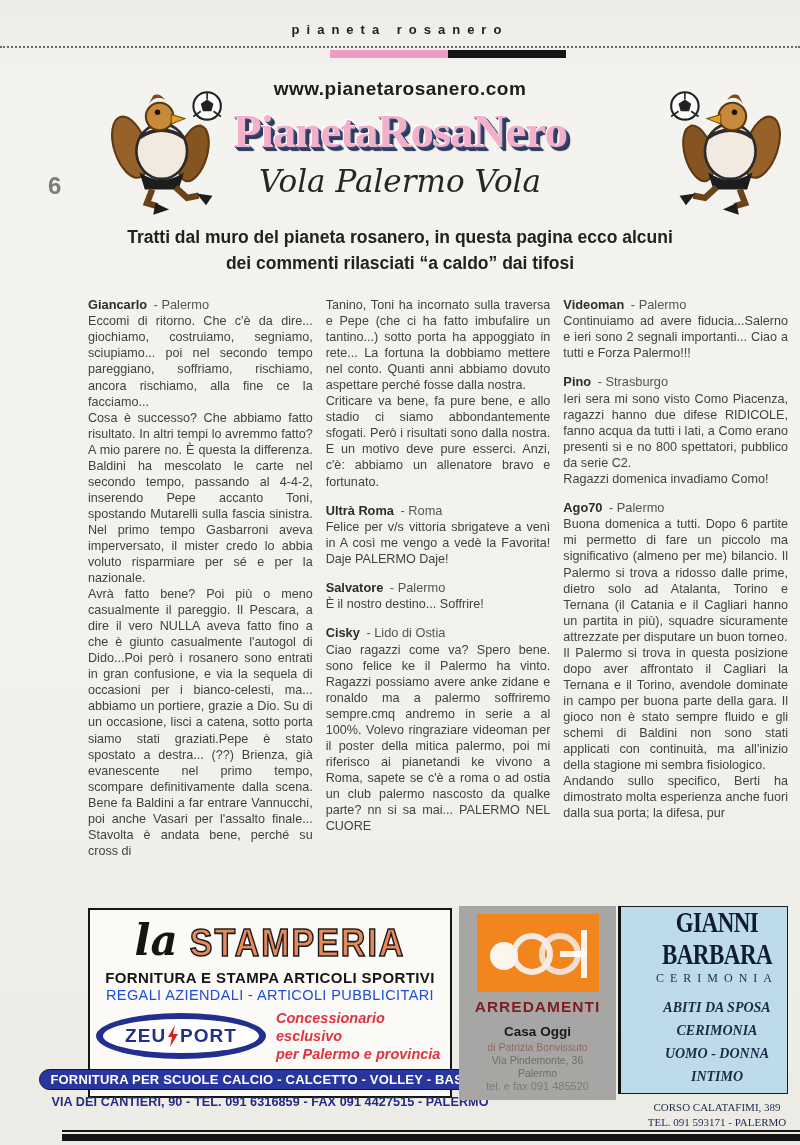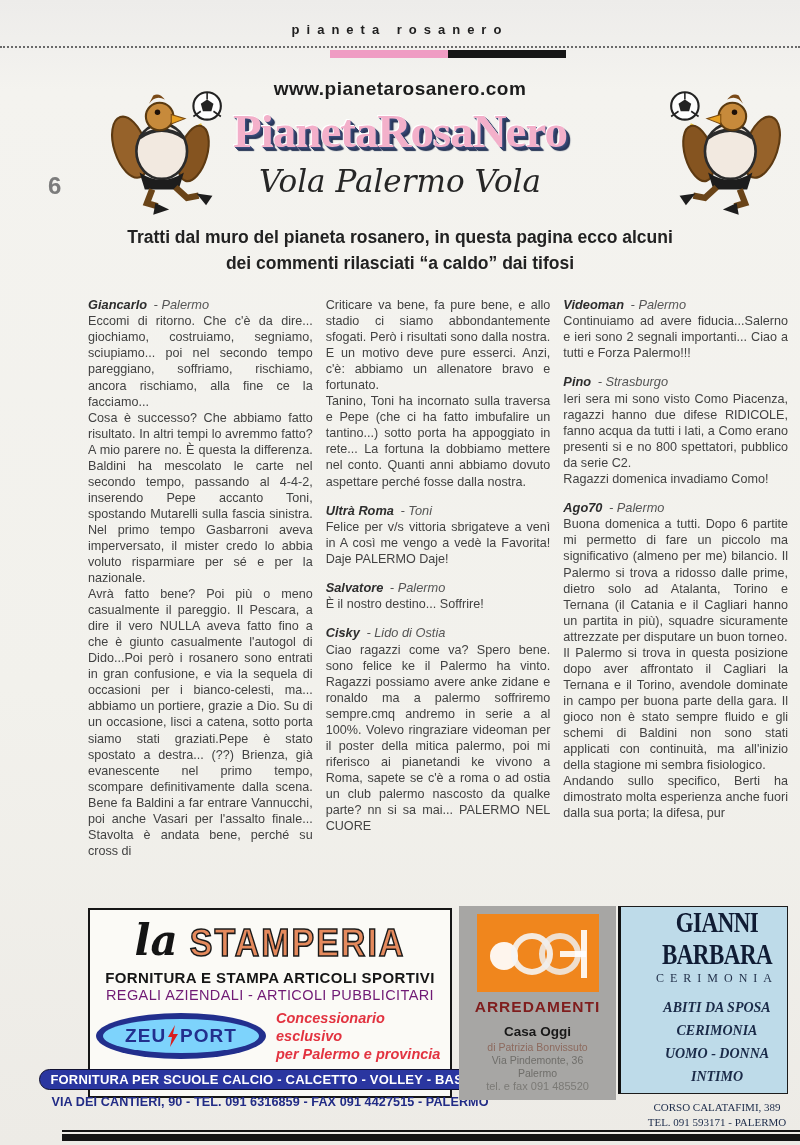--- a/index.html
+++ b/index.html
@@ -25,40 +25,40 @@
            font-family:"DejaVu Serif",serif;font-style:italic;font-size:31px;color:#262626;}
   .mascot{position:absolute;top:88px;width:130px;height:132px;}
   .mascot.left{left:102px;}
   .mascot.right{left:660px;transform:scaleX(-1);}
   
   .intro{position:absolute;top:224px;left:70px;width:660px;text-align:center;
          font-size:17.5px;font-weight:bold;color:#222;line-height:1.5;}
   
   .columns{position:absolute;top:297px;left:88px;width:700px;height:608px;display:flex;gap:13px;overflow:hidden;}
   .col{width:225px;font-size:12.6px;line-height:1.275;text-align:justify;color:#424242;}
-  .entry-head{margin-top:13px;font-size:12.8px;color:#555;font-style:italic;}
+  .entry-head{margin-top:13px;font-size:12.8px;color:#555;}
   .entry-head.first{margin-top:0;}
   .entry-name{font-weight:bold;color:#2d2d2d;}
   .entry-loc{margin-left:3px;}
   .col p{margin:0;}
   
   .ads{position:absolute;top:906px;left:0;width:800px;height:196px;}
   .ad-stamperia{position:absolute;left:88px;top:2px;width:364px;height:190px;
                 background:#fbfaf6;border:2px solid #161616;box-sizing:border-box;
                 display:flex;flex-direction:column;align-items:center;padding:4px 6px;}
   .stamp-logo{display:flex;align-items:baseline;gap:12px;margin-top:2px;}
   .stamp-la{font-family:"DejaVu Serif",serif;font-style:italic;font-weight:bold;font-size:42px;color:#141414;}
   .stamp-main{font-weight:bold;font-size:34px;color:#e58a5d;letter-spacing:2px;
               -webkit-text-stroke:1.4px #1a1a1a;transform:scaleY(1.12);}
   .stamp-l1{font-size:15px;font-weight:bold;color:#161616;margin-top:4px;letter-spacing:.4px;}
-  .stamp-l2{font-size:14.5px;color:#701a75;margin-top:1px;letter-spacing:.4px;}
+  .stamp-l2{font-size:14.5px;color:#1d4ed8;margin-top:1px;letter-spacing:.4px;}
   .zeus-row{display:flex;align-items:center;gap:10px;margin-top:6px;width:100%;justify-content:center;}
   .zeus-oval{width:170px;height:46px;background:#222f8d;border-radius:50%;
              display:flex;align-items:center;justify-content:center;flex:0 0 auto;}
-  .zeus-inner{width:156px;height:34px;background:#7dd3fc;border-radius:50%;
+  .zeus-inner{width:156px;height:34px;background:#ffffff;border-radius:50%;
               display:flex;align-items:center;justify-content:center;gap:1px;
               font-weight:bold;font-size:19px;color:#222f8d;letter-spacing:1px;}
   .zeus-claim{color:#e23340;font-style:italic;font-weight:bold;font-size:14.5px;line-height:1.25;text-align:left;}
   .stamp-pill{margin-top:6px;background:#2a36a0;border:1.5px solid #101030;border-radius:14px;
               color:#ffffff;font-weight:bold;font-size:13px;padding:2px 10px;letter-spacing:.2px;white-space:nowrap;}
   .stamp-addr{margin-top:5px;color:#222c86;font-weight:bold;font-size:12.6px;letter-spacing:.1px;white-space:nowrap;}
   .ad-ccd{position:absolute;left:459px;top:0;width:157px;height:194px;background:#a7a6a4;
           box-sizing:border-box;display:flex;flex-direction:column;align-items:center;padding:8px 10px 6px;}
   .ccd-orange{width:122px;height:96px;background:#f0861d;display:flex;align-items:center;justify-content:center;}
   .ccd-band{margin-top:6px;font-size:15.5px;font-weight:bold;color:#7f1d1d;letter-spacing:1px;}
@@ -157,25 +157,25 @@
       <div class="entry-head first">
         <span class="entry-name">Giancarlo</span>
         <span class="entry-loc">- Palermo</span>
       </div>
       <p>Eccomi di ritorno. Che c'è da dire... giochiamo, costruiamo, segniamo, sciupiamo... poi nel secondo tempo pareggiano, soffriamo, rischiamo, ancora rischiamo, alla fine ce la facciamo...</p>
       <p>Cosa è successo? Che abbiamo fatto risultato. In altri tempi lo avremmo fatto?  A mio parere no. È questa la differenza. Baldini ha mescolato le carte nel secondo tempo, passando al 4-4-2, inserendo Pepe accanto Toni, spostando Mutarelli sulla fascia sinistra. Nel primo tempo Gasbarroni aveva imperversato, il mister credo lo abbia voluto risparmiare per sé e per la nazionale.</p>
       <p>Avrà fatto bene? Poi più o meno casualmente il pareggio. Il Pescara, a dire il vero NULLA aveva fatto fino a che è giunto casualmente l'autogol di Dido...Poi però i rosanero sono entrati in gran confusione, e via la sequela di occasioni per i bianco-celesti, ma... abbiamo un portiere, grazie a Dio. Su di un occasione, lisci a catena, sotto porta siamo stati graziati.Pepe è stato spostato a destra... (??) Brienza, già evanescente nel primo tempo, scompare definitivamente dalla scena. Bene fa Baldini a far entrare Vannucchi, poi anche Vasari per l'assalto finale... Stavolta è andata bene, perché su cross di</p>
     </div>
 
     <div class="col">
+      <p>Tanino, Toni ha incornato sulla traversa e Pepe (che ci ha fatto imbufalire un tantino...) sotto porta ha appoggiato in rete... La fortuna la dobbiamo mettere nel conto. Quanti anni abbiamo dovuto aspettare perché fosse dalla nostra.</p>
       <p>Criticare va bene, fa pure bene, e allo stadio ci siamo abbondantemente sfogati. Però i risultati sono dalla nostra. E un motivo deve pure esserci. Anzi, c'è: abbiamo un allenatore bravo e fortunato.</p>
-      <p>Tanino, Toni ha incornato sulla traversa e Pepe (che ci ha fatto imbufalire un tantino...) sotto porta ha appoggiato in rete... La fortuna la dobbiamo mettere nel conto. Quanti anni abbiamo dovuto aspettare perché fosse dalla nostra.</p>
       <div class="entry-head">
         <span class="entry-name">Ultrà Roma</span>
-        <span class="entry-loc">- Toni</span>
+        <span class="entry-loc">- Roma</span>
       </div>
       <p>Felice per v/s vittoria sbrigateve a venì in A così me vengo a vedè la Favorita! Daje PALERMO Daje!</p>
       <div class="entry-head">
         <span class="entry-name">Salvatore</span>
         <span class="entry-loc">- Palermo</span>
       </div>
       <p>È il nostro destino... Soffrire!</p>
       <div class="entry-head">
         <span class="entry-name">Cisky</span>
         <span class="entry-loc">- Lido di Ostia</span>

